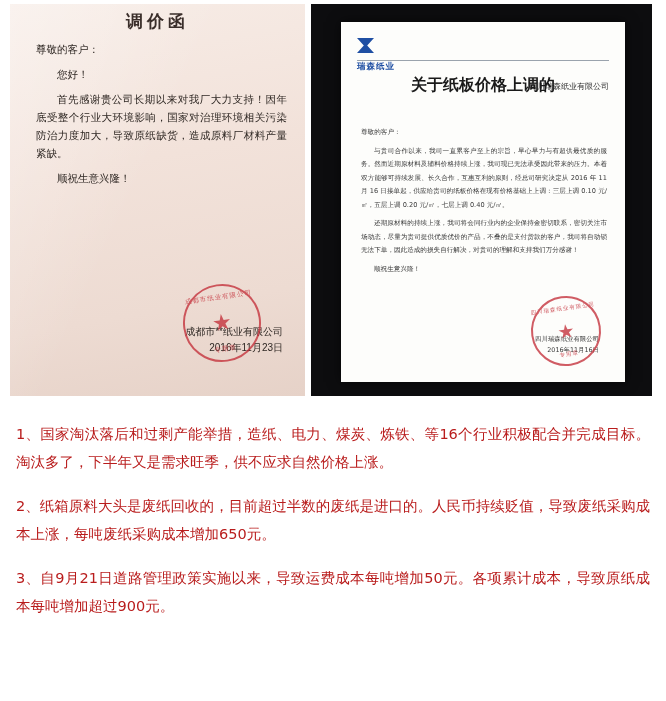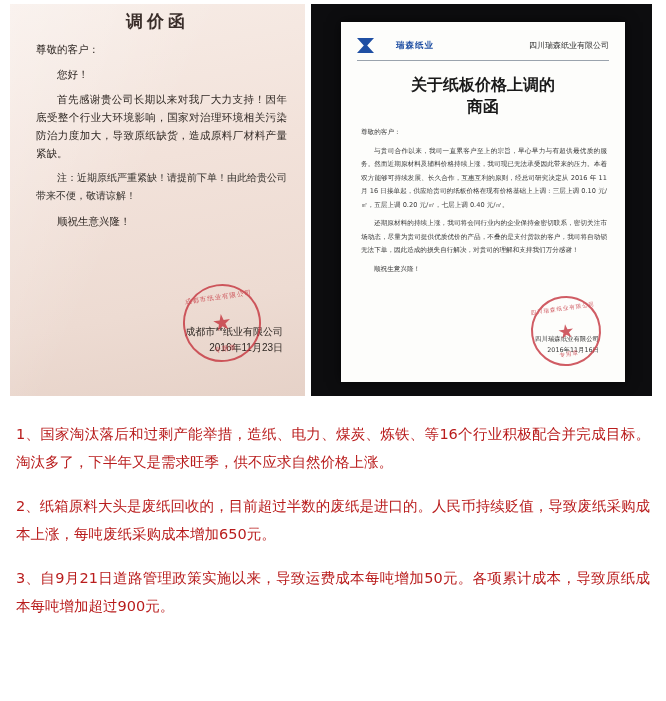--- a/index.html
+++ b/index.html
@@ -130,22 +130,23 @@
     position: absolute;
     left: 30px; top: 18px;
     width: 284px; height: 360px;
     background: #fdfdfb;
     box-shadow: 0 0 12px rgba(0,0,0,0.6);
   }
   .letter-r .logorow {
     position: absolute;
     top: 16px; left: 16px; right: 16px;
     display: flex;
-    align-items: center;
-    gap: 22px;
+    align-items: flex-start;
+    gap: 8px;
+    flex-direction: column;
   }
   .letter-r .logomark {
     width: 17px; height: 15px;
     background: #1f4fa3;
     clip-path: polygon(0 0, 100% 0, 60% 50%, 100% 100%, 0 100%, 40% 50%);
   }
   .letter-r .logotext {
     font-family: "DejaVu Sans", sans-serif;
     font-size: 8.5px;
     color: #1f4fa3;
@@ -223,21 +224,20 @@
 
   <div class="images">
 
     <div class="photo photo-left">
       <div class="letter-l">
         <div class="title">调价函</div>
         <div class="body">
           <p>尊敬的客户：</p>
           <p class="indent">您好！</p>
           <p class="indent">首先感谢贵公司长期以来对我厂大力支持！因年底受整个行业大环境影响，国家对治理环境相关污染防治力度加大，导致原纸缺货，造成原料厂材料产量紧缺。</p>
-          <p class="note indent">注：近期原纸严重紧缺！请提前下单！由此给贵公司带来不便，敬请谅解！</p>
           <p class="closing">顺祝生意兴隆！</p>
         </div>
         <div class="sign">
           <div>成都市**纸业有限公司</div>
           <div>2016年11月23日</div>
         </div>
         <div class="stamp stamp-l">
           <div class="arc-top">成都市纸业有限公司</div>
           <div class="star">★</div>
           <div class="arc-bot">专用章</div>
@@ -248,21 +248,20 @@
     <div class="photo photo-right">
       <div class="letter-r">
         <div class="logorow">
           <div class="logomark"></div>
           <div class="logotext">瑞森纸业</div>
           <div class="company">四川瑞森纸业有限公司</div>
         </div>
         <div class="rule"></div>
         <div class="title">
           <div>关于纸板价格上调的</div>
-          <div>商函</div>
         </div>
         <div class="body">
           <p>尊敬的客户：</p>
           <p class="ind">与贵司合作以来，我司一直累客户至上的宗旨，早心早力与有超供最优质的服务。然而近期原材料及辅料价格持续上涨，我司现已无法承受因此带来的压力。本着双方能够可持续发展、长久合作，互惠互利的原则，经总司研究决定从 2016 年 11 月 16 日接单起，供应给贵司的纸板价格在现有价格基础上上调：三层上调 0.10 元/㎡，五层上调 0.20 元/㎡，七层上调 0.40 元/㎡。</p>
           <p class="ind">还期原材料的持续上涨，我司将会同行业内的企业保持金密切联系，密切关注市场动态，尽量为贵司提供优质优价的产品，不叠的是支付货款的客户，我司将自动锁无法下单，因此造成的损失自行解决，对贵司的理解和支持我们万分感谢！</p>
           <p class="ind">顺祝生意兴隆！</p>
         </div>
         <div class="sign">
           <div>四川瑞森纸业有限公司</div>
           <div>2016年11月16日</div>

